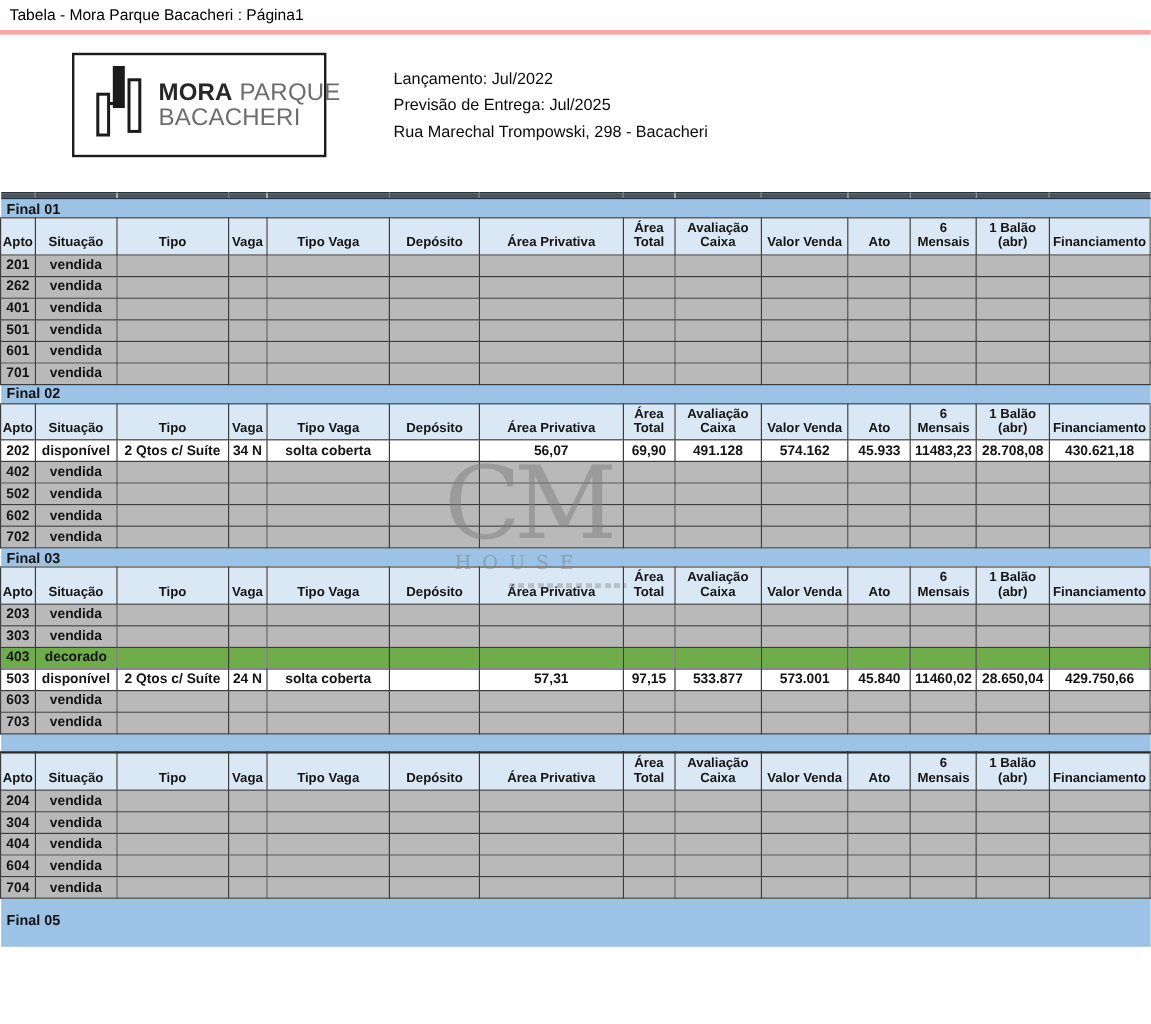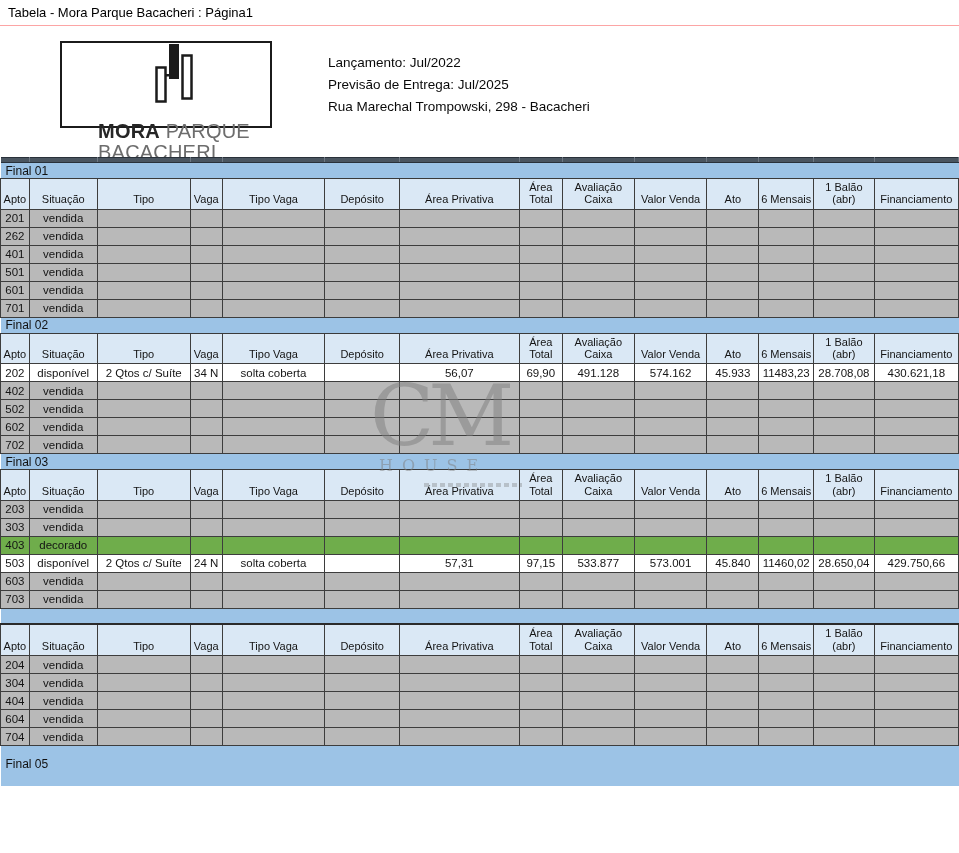--- a/index.html
+++ b/index.html
@@ -9,37 +9,37 @@
     --decorated-green:#6FAD4B;
     --available-white:#FFFFFF;
     --dark-band:#4A5560;
   }
   html,body{margin:0;padding:0;}
   body{
     width:959px;height:853px;overflow:hidden;background:#fff;position:relative;
     font-family:"Liberation Sans",sans-serif;color:#000;
   }
   .titlebar{
-    height:25px;border-bottom:1px solid #fca5a5;background:#fff;
+    height:25px;border-bottom:4px solid #fca5a5;background:#fff;
     display:flex;align-items:center;padding-left:8px;font-size:13px;
   }
   .header{height:131px;position:relative;background:#fff;}
   .logo-box{
     position:absolute;left:60px;top:15px;width:212px;height:87px;
     border:2px solid #1b1b1b;box-sizing:border-box;
-    display:flex;align-items:center;padding-left:16px;gap:12px;background:#fff;flex-direction:column;
+    display:flex;align-items:center;padding-left:16px;gap:12px;background:#fff;
   }
   .logo-text{font-size:20px;line-height:21px;letter-spacing:0.2px;white-space:nowrap;}
   .lt-bold{font-weight:bold;color:#262626;}
   .lt-light{color:#6d6d6d;}
   .info{position:absolute;left:328px;top:26px;font-size:13.5px;color:#0a0a0a;}
   .info div{height:22px;line-height:22px;}
   .tablewrap{position:relative;}
   table{width:100%;border-collapse:collapse;table-layout:fixed;
-        font-size:11.5px;font-weight:normal;color:#141414;}
+        font-size:11.5px;font-weight:bold;color:#141414;}
   td{border:1px solid #3d3d3d;overflow:hidden;white-space:nowrap;
      text-align:center;padding:0;box-sizing:border-box;}
   tr.darkband td{height:5px;background:var(--dark-band);
      border-top:1px solid #29313a;border-bottom:1px solid #29313a;
      border-left:none;border-right:1px solid #6e7883;}
   tr.section-row td{height:16px;background:var(--section-blue);text-align:left;
      padding-left:5px;font-size:12px;color:#111;
      border-left:none;border-right:none;
      border-top:1px solid #20262e;border-bottom:1px solid #3a3a3a;}
   tr.section-tail td{height:40px;vertical-align:top;padding-top:11px;border-bottom:none;margin-left:24px;}

